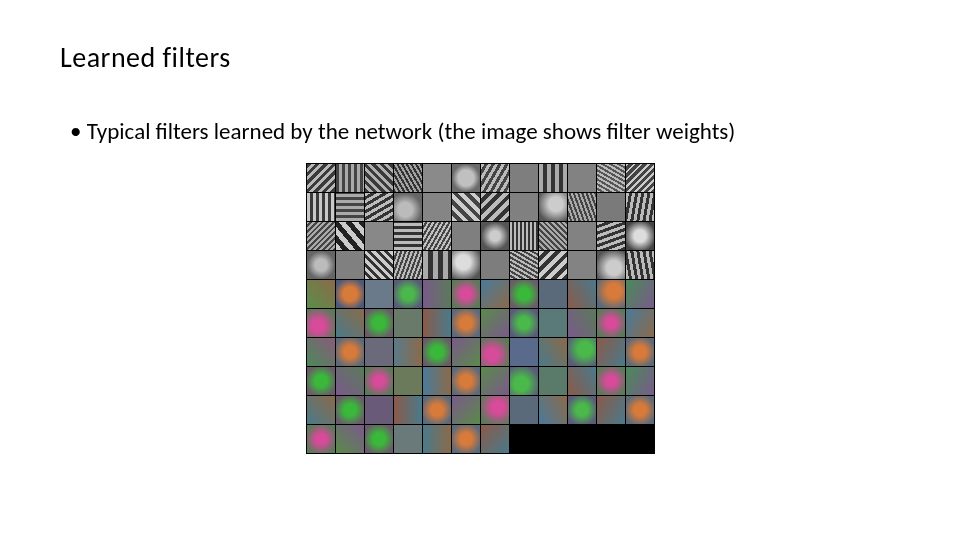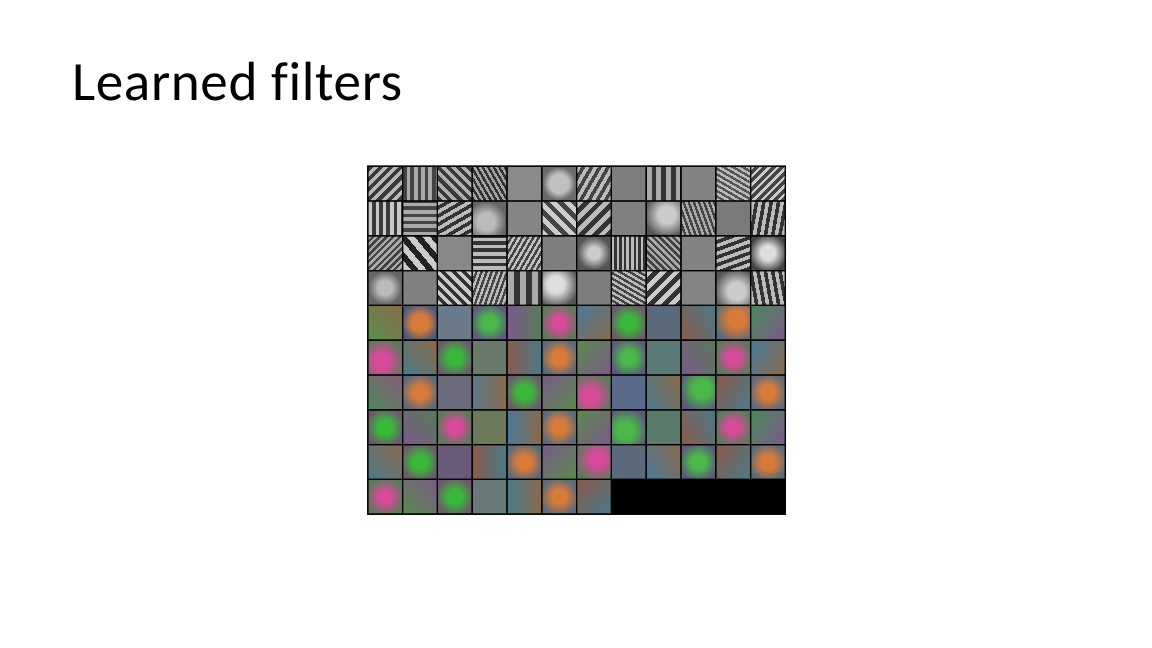--- a/index.html
+++ b/index.html
@@ -1,32 +1,33 @@
 <!DOCTYPE html>
 <html><head>
 <meta charset="utf-8">
 <style>
   * { margin: 0; padding: 0; box-sizing: border-box; }
   html, body { width: 960px; height: 540px; background: #fff; font-family: "Segoe UI", "Calibri", Arial, sans-serif; color: #000; overflow: hidden; }
   .slide { width: 960px; height: 540px; position: relative; padding: 40px 60px 20px 60px; }
-  .title { font-size: 46px; font-weight: 400; margin-bottom: 42px; letter-spacing: 0.5px; }
+  .title { font-size: 28px; font-weight: 400; margin-bottom: 42px; letter-spacing: 0.5px; }
   .bullet { font-size: 23px; font-weight: 400; margin-left: 10px; margin-bottom: 18px; }
   .bullet::before { content: "• "; }
   .figwrap { width: 100%; display: flex; flex-direction: column; align-items: center; }
   .grid { display: grid; grid-template-columns: repeat(12, 28px); grid-auto-rows: 28px; gap: 1px; background: #000; border: 1px solid #000; width: calc(12*28px + 11px + 2px); }
   .cell { width: 28px; height: 28px; position: relative; overflow: hidden; }
   .grad { position: absolute; inset: 0; }
   .black { background: #000; }
   .caption { font-size: 8.2px; line-height: 1.25; text-align: left; width: calc(12*28px + 11px + 2px); margin-top: 4px; }
 </style>
 </head>
 <body>
 
 <div class="slide">
   <h1 class="title">Learned filters</h1>
+  <p class="bullet">Typical filters learned by the network (the image shows filter weights)</p>
   <div class="figwrap">
     <div class="grid" id="grid">
         <div class="cell">
           <div class="grad" style="background: repeating-linear-gradient(135deg, rgb(58, 58, 58) 0px, rgb(58, 58, 58) 3px, rgb(184, 184, 184) 3px, rgb(184, 184, 184) 6px);"></div>
         </div>
         <div class="cell">
           <div class="grad" style="background: repeating-linear-gradient(90deg, rgb(68, 68, 68) 0px, rgb(68, 68, 68) 3px, rgb(170, 170, 170) 3px, rgb(170, 170, 170) 6px);"></div>
         </div>
         <div class="cell">
           <div class="grad" style="background: repeating-linear-gradient(45deg, rgb(58, 58, 58) 0px, rgb(58, 58, 58) 3px, rgb(176, 176, 176) 3px, rgb(176, 176, 176) 6px);"></div>

